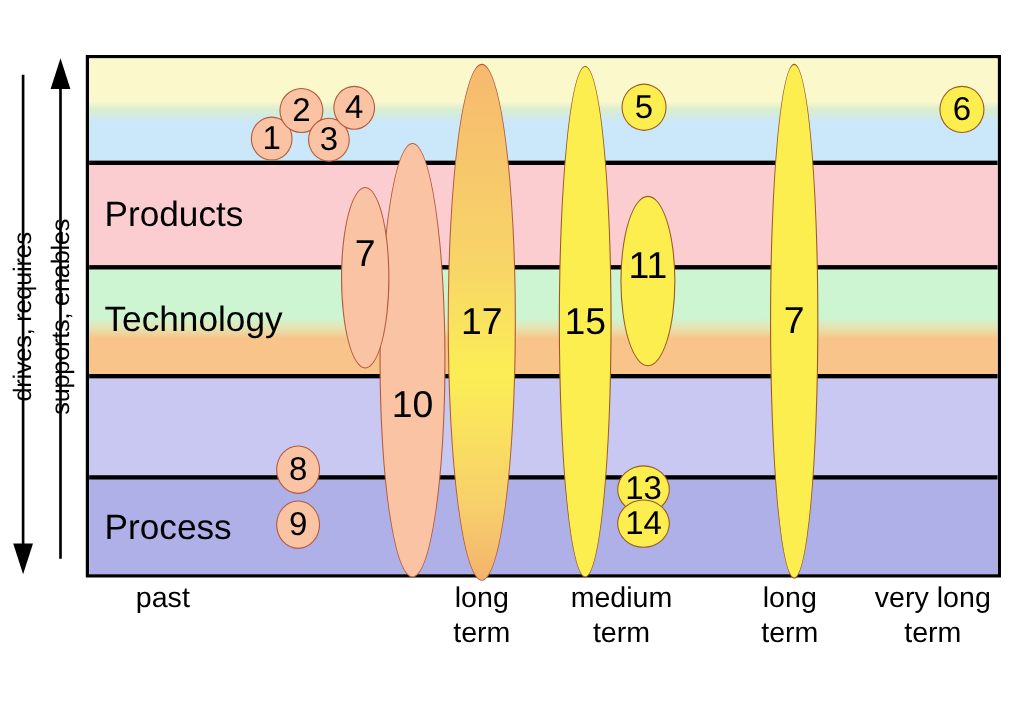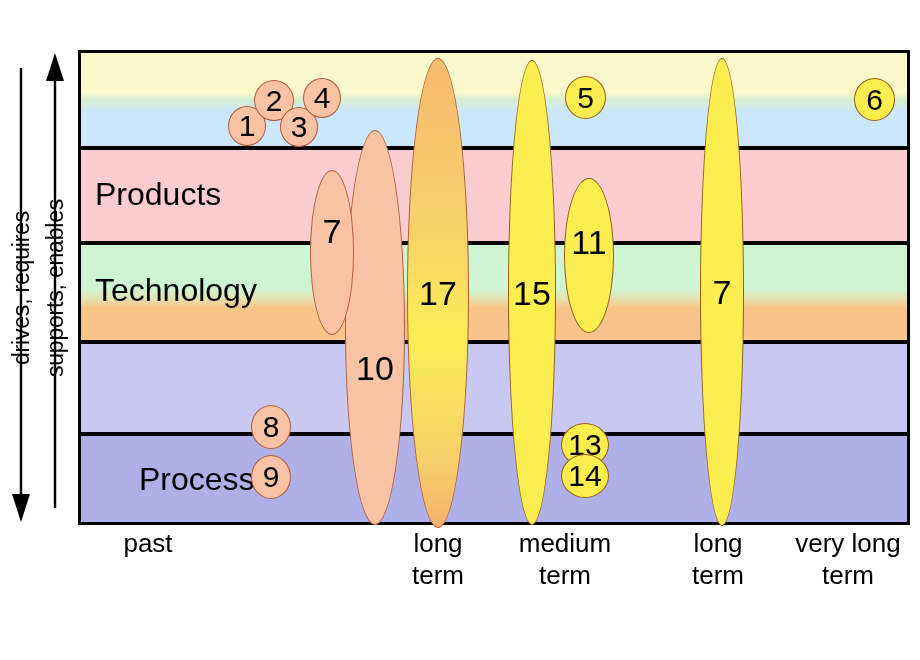--- a/index.html
+++ b/index.html
@@ -175,21 +175,21 @@
     <div class="band" style="top:192px; height:95px; background:linear-gradient(to bottom,#cdf5d2 0%,#cdf5d2 46%,#e6e3b0 56%,#f8c48a 66%,#f8c48a 100%);"></div>
     <div class="band-divider" style="top:287px;"></div>
 
     <div class="band" style="top:291px; height:88px; background:#c8c8f2;"></div>
     <div class="band-divider" style="top:379px;"></div>
 
     <div class="band" style="top:383px; height:86px; background:#b0b0e8;"></div>
 
     <div class="row-label" style="top:123px;">Products</div>
     <div class="row-label" style="top:219px;">Technology</div>
-    <div class="row-label" style="top:408px;margin-left:44px;">Process</div>
+    <div class="row-label" style="top:408px;">Process</div>
 
   </div>
 
   <div class="blobs">
 
     <div class="blob peach" style="left:267px; top:80px; width:60px; height:395px;align-items:center;">
       <span style="position:relative; top:40px;">10</span>
     </div>
 
     <div class="blob grad" style="left:329px; top:8px; width:62px; height:470px;">

